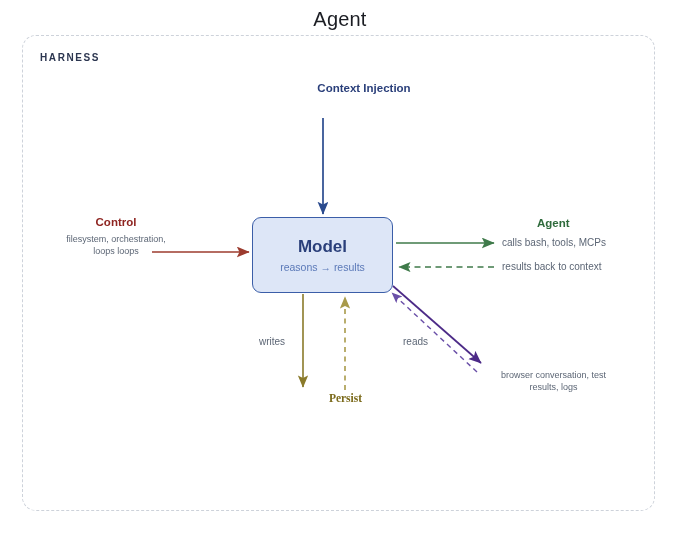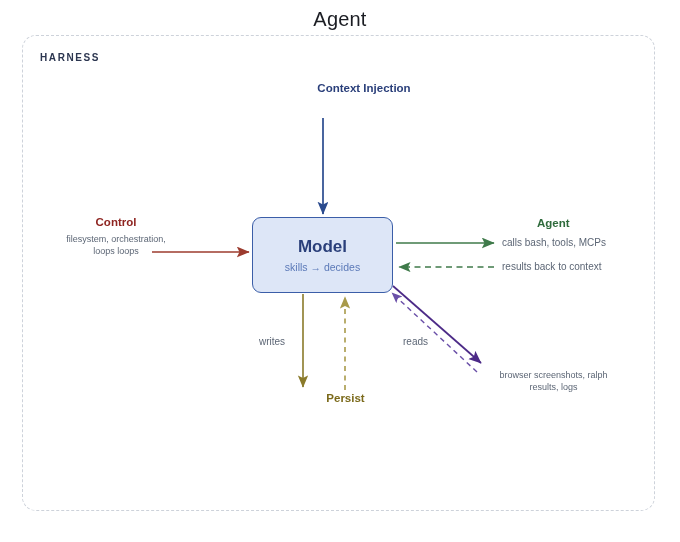--- a/index.html
+++ b/index.html
@@ -106,21 +106,21 @@
   #control-title { color: #8e2420; }
   #control-sub { margin-top: 5px; }
 
   
   #action-title { left: 537px; top: 217px; color: #2f6b3c; }
   #action-sub-1 { left: 502px; top: 237px; }
   #action-sub-2 { left: 502px; top: 261px; }
 
   
   #persist-group { left: 228px; top: 392px; width: 235px; text-align: center; }
-  #persist-title { color: #7b6a1b; }
+  #persist-title { color: #7b6a1b; font-family: Liberation Serif, serif; }
   #persist-sub { margin-top: 5px; }
   #writes-label { left: 259px; top: 336px; }
   #reads-label { left: 364px; top: 336px; margin-left: 39px; }
 
   
   #observe-group { left: 446px; top: 364px; width: 215px; text-align: center; }
   #observe-title { color: #4c2a87; }
   #observe-sub { margin-top: 5px; }
 </style>
 </head>
@@ -171,21 +171,21 @@
   <line x1="477" y1="372" x2="392" y2="293" stroke="#6a4fa8" stroke-width="1.4" stroke-dasharray="5,4" marker-end="url(#ah-purple-d)"></line>
 </svg>
 
 <div class="abs" id="agent-title">Agent</div>
 
 <div class="abs" id="harness-box"></div>
 <div class="abs" id="harness-label">HARNESS</div>
 
 <div class="abs" id="model-box">
   <div id="model-title">Model</div>
-  <div id="model-sub">skills → decides</div>
+  <div id="model-sub">reasons → results</div>
 </div>
 
 <div class="abs" id="ctx-group">
   <div class="node-title" id="ctx-title">Context Injection</div>
 </div>
 
 <div class="abs" id="control-group">
   <div class="node-title" id="control-title">Control</div>
   <div class="node-sub" id="control-sub">
     <div>filesystem, orchestration,</div>
@@ -198,16 +198,16 @@
 <div class="abs edge-label" id="action-sub-2">results back to context</div>
 
 <div class="abs" id="persist-group">
   <div class="node-title" id="persist-title">Persist</div>
 </div>
 <div class="abs edge-label" id="writes-label">writes</div>
 <div class="abs edge-label" id="reads-label">reads</div>
 
 <div class="abs" id="observe-group">
   <div class="node-sub" id="observe-sub">
-    <div>browser screenshots, ralph</div>
+    <div>browser conversation, test</div>
     <div>results, logs</div>
   </div>
 </div>
 
 </body></html>

